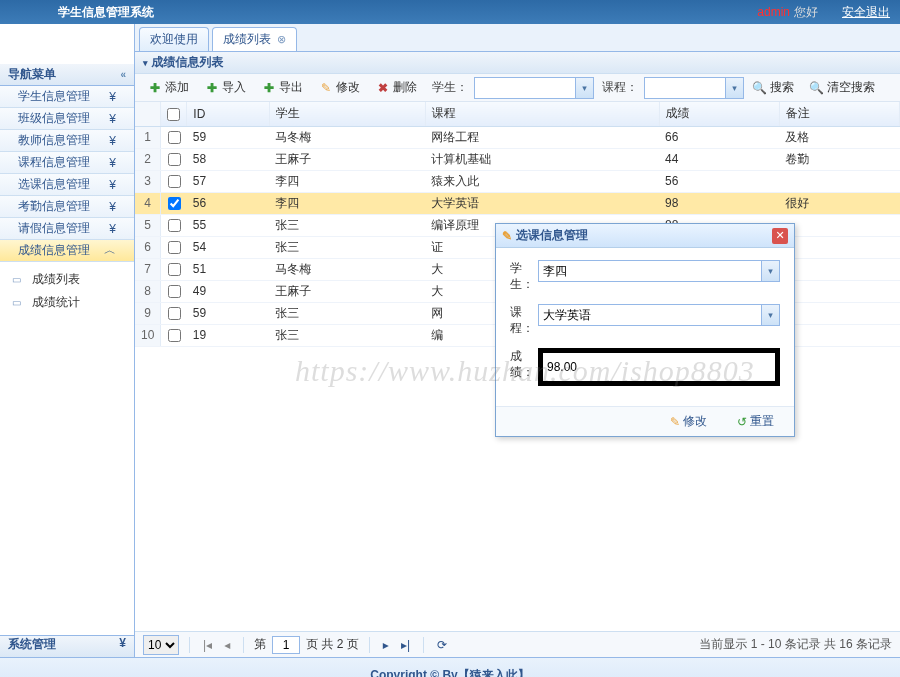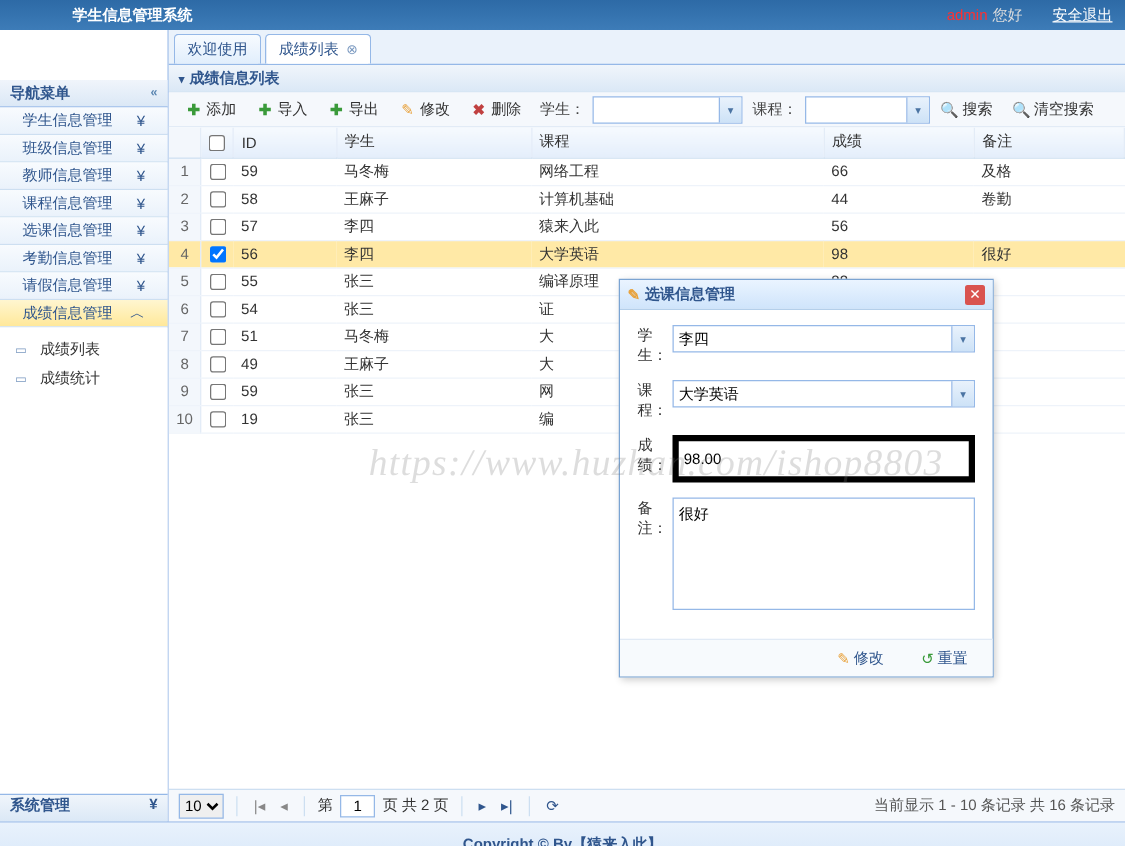--- a/index.html
+++ b/index.html
@@ -365,24 +365,20 @@
           <label>课程：</label>
           <div class="fld"><span class="combo">
                 <span>大学英语</span>
                 <span class="dd">▾</span>
               </span></div>
         </div>
         <div class="frow">
           <label>成绩：</label>
           <div class="fld"><input type="text" value="98.00" style=""></div>
         </div>
-        <div class="frow">
-          <label>备注：</label>
-          <div class="fld"><textarea style="">很好</textarea></div>
-        </div>
       </div>
       <div class="dialog-foot">
         <span class="dbtn">
             <span class="ic pen">✎</span>
             <span>修改</span>
           </span>
         <span class="dbtn">
             <span class="ic" style="color:#3a9a3a">↺</span>
             <span>重置</span>
           </span>

